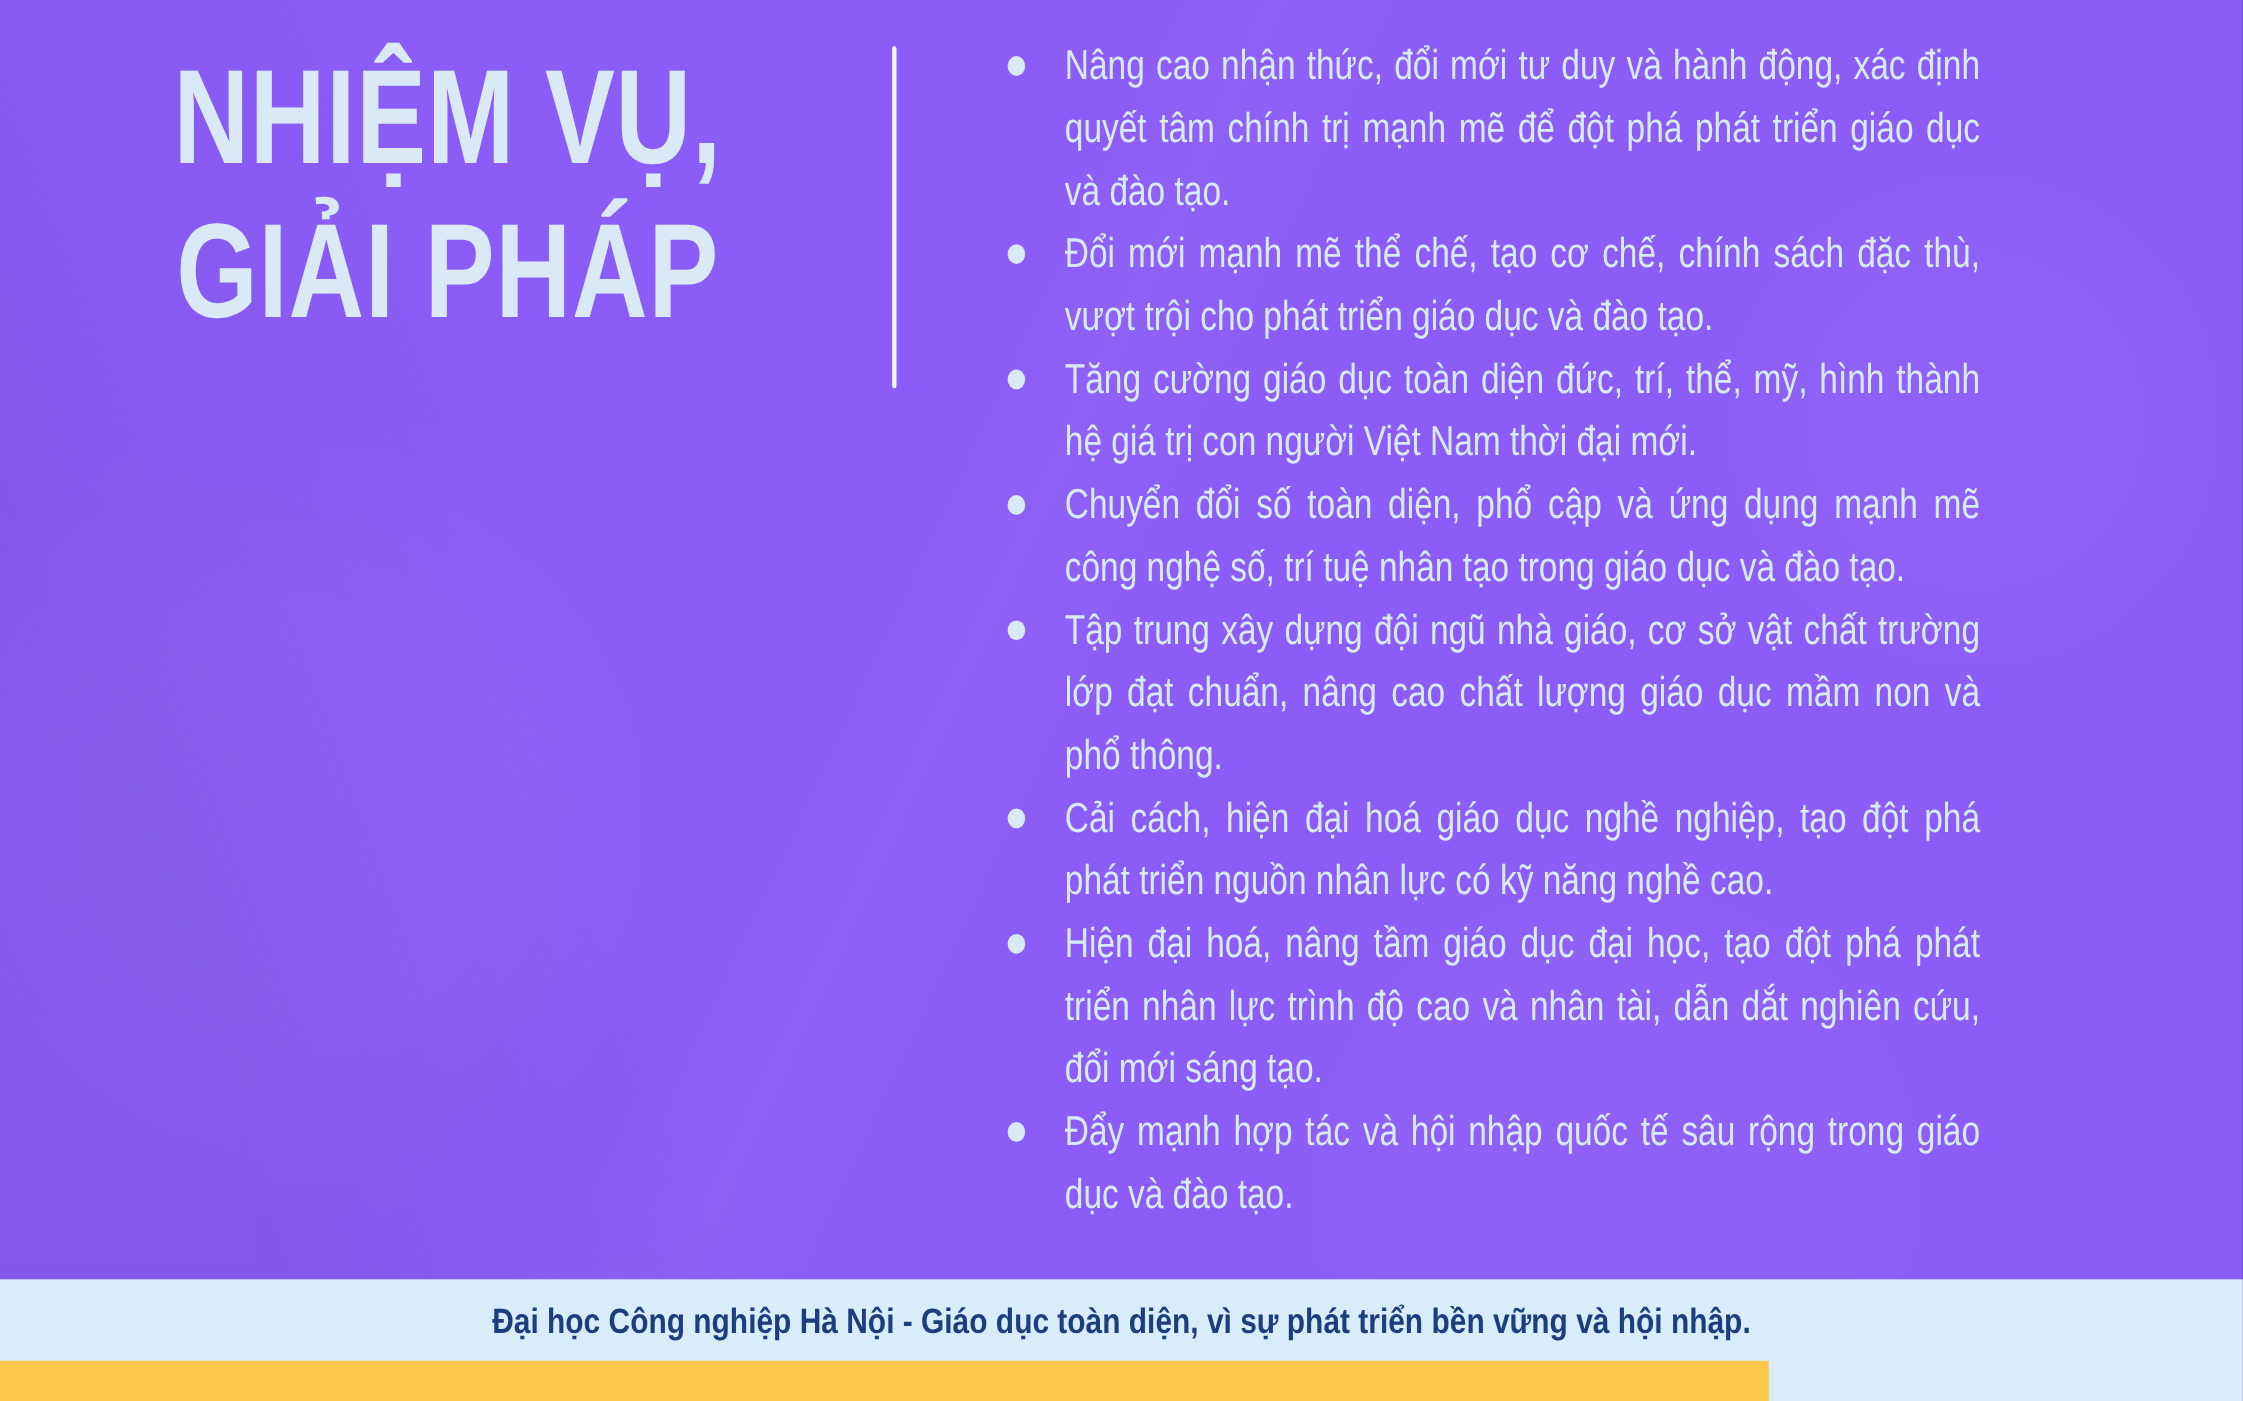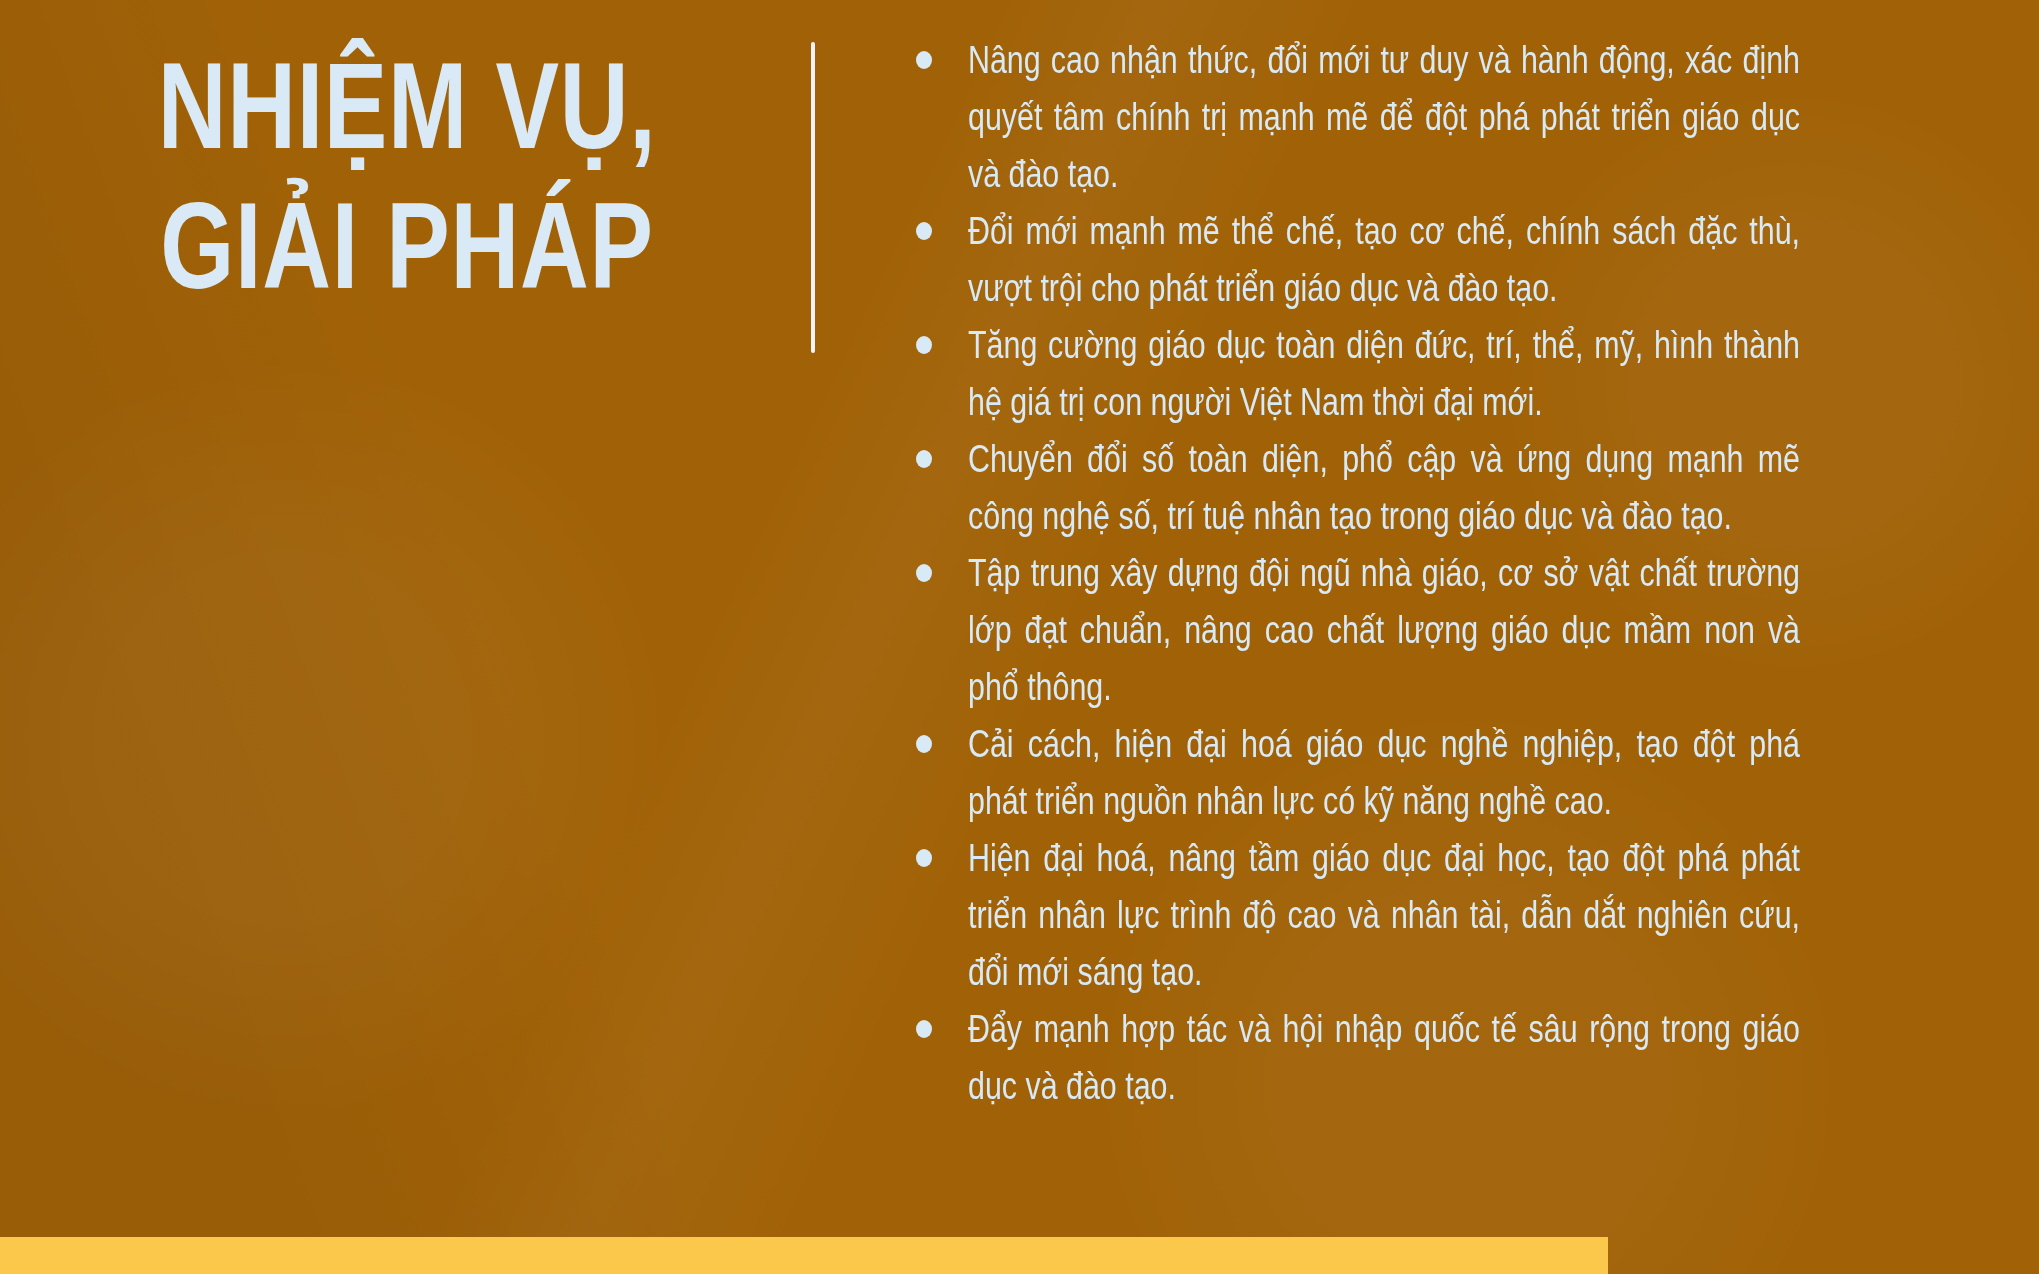--- a/index.html
+++ b/index.html
@@ -1,21 +1,21 @@
 <!DOCTYPE html>
 <html><head>
 <meta charset="utf-8">
 <style>
   html, body { margin: 0; padding: 0; background: #0c265c; }
   .slide {
     position: relative;
     width: 2039px;
     height: 1274px;
     overflow: hidden;
-    background: #a16207;
+    background: #8b5cf6;
     font-family: "Liberation Sans", sans-serif;
   }
   
   .bg-pattern {
     position: absolute; inset: 0;
     background:
       radial-gradient(circle 620px at 14% 58%, rgba(255,255,255,0.035) 0 30%, rgba(255,255,255,0) 62%),
       radial-gradient(circle 420px at 88% 30%, rgba(255,255,255,0.03) 0 35%, rgba(255,255,255,0) 70%),
       radial-gradient(circle 500px at 72% 85%, rgba(255,255,255,0.028) 0 40%, rgba(255,255,255,0) 75%),
       linear-gradient(115deg, rgba(255,255,255,0) 38%, rgba(255,255,255,0.03) 44%, rgba(255,255,255,0) 52%),
@@ -109,15 +109,18 @@
       <li>Đổi mới mạnh mẽ thể chế, tạo cơ chế, chính sách đặc thù, vượt trội cho phát triển giáo dục và đào tạo.</li>
       <li>Tăng cường giáo dục toàn diện đức, trí, thể, mỹ, hình thành hệ giá trị con người Việt Nam thời đại mới.</li>
       <li>Chuyển đổi số toàn diện, phổ cập và ứng dụng mạnh mẽ công nghệ số, trí tuệ nhân tạo trong giáo dục và đào tạo.</li>
       <li>Tập trung xây dựng đội ngũ nhà giáo, cơ sở vật chất trường lớp đạt chuẩn, nâng cao chất lượng giáo dục mầm non và phổ thông.</li>
       <li>Cải cách, hiện đại hoá giáo dục nghề nghiệp, tạo đột phá phát triển nguồn nhân lực có kỹ năng nghề cao.</li>
       <li>Hiện đại hoá, nâng tầm giáo dục đại học, tạo đột phá phát triển nhân lực trình độ cao và nhân tài, dẫn dắt nghiên cứu, đổi mới sáng tạo.</li>
       <li>Đẩy mạnh hợp tác và hội nhập quốc tế sâu rộng trong giáo dục và đào tạo.</li>
     </ul>
   </div>
 
+  <div class="footer-bar">
+    <div class="footer-text">Đại học Công nghiệp Hà Nội - Giáo dục toàn diện, vì sự phát triển bền vững và hội nhập.</div>
+  </div>
 
   <div class="accent-bar"></div>
 </div>
 
 </body></html>

